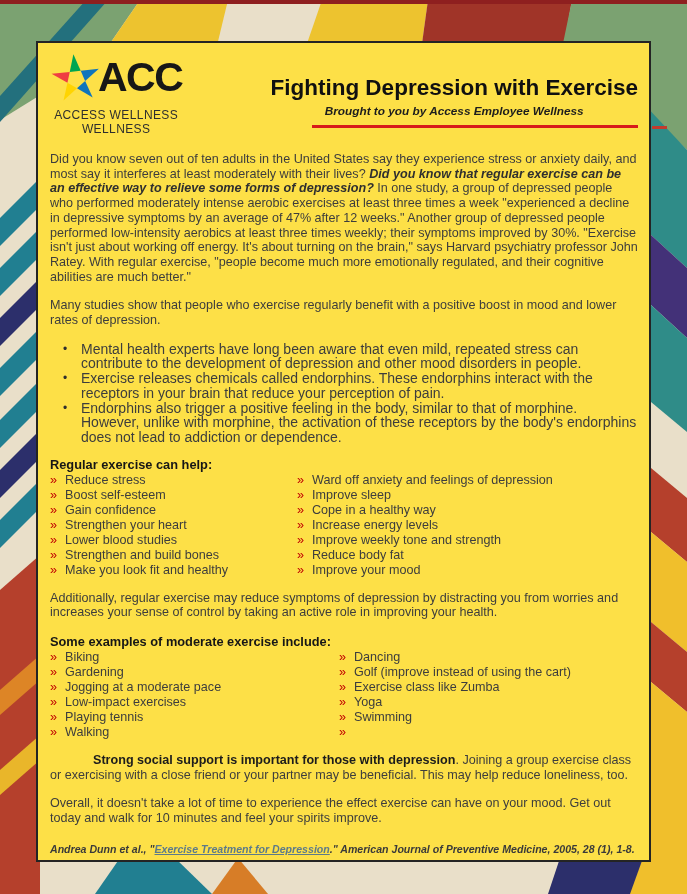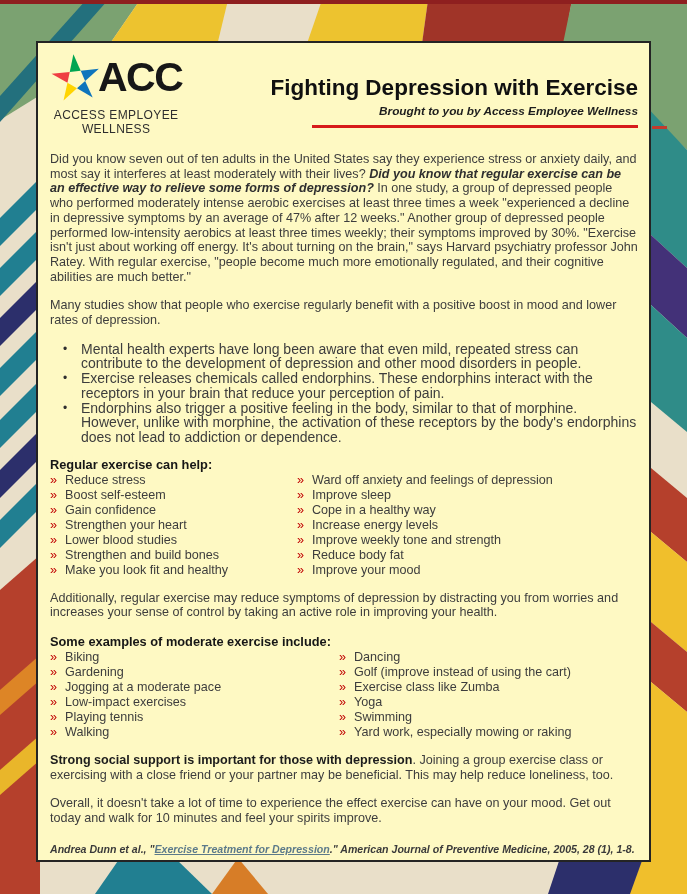--- a/index.html
+++ b/index.html
@@ -3,37 +3,37 @@
 <meta charset="utf-8">
 <style>
   html,body { margin:0; padding:0; }
   .stage {
     position:relative; width:687px; height:894px; overflow:hidden;
     font-family:"Liberation Sans", sans-serif; background:#e9dfc9;
   }
   .bg { position:absolute; left:0; top:0; width:687px; height:894px; }
   .page {
     position:absolute; left:36px; top:41px; width:615px; height:821px;
-    background:#fef9c3; border:2px solid #242424; box-sizing:border-box;
+    background:#fde047; border:2px solid #242424; box-sizing:border-box;
     padding:6px 11px 0 12px; color:#3d3d3d; overflow:hidden;
   }
   .header { display:flex; justify-content:space-between; margin-bottom:16px; }
   .logo { text-align:center; }
   .logo-top { display:flex; align-items:flex-start; justify-content:center; }
   .star { width:52px; height:56px; margin-top:2px; }
   .acc { font-size:41px; font-weight:600; color:#171717; letter-spacing:-1.5px; line-height:56px; margin-left:-4px; }
   .org1, .org2 { font-size:12px; color:#2e2e2e; letter-spacing:0.4px; line-height:14px; }
   .org1 { margin-top:1px; }
-  .titleblock { text-align:right; padding-top:26px; }
+  .titleblock { text-align:center; padding-top:26px; }
   .title { font-size:22.5px; font-weight:bold; color:#101010; line-height:26px; }
   .subtitle { font-size:11.8px; font-weight:bold; font-style:italic; color:#1d1d1d; margin-top:3px; }
   .redline { height:3px; background:#d71b1b; width:326px; margin:7px 0 0 auto; }
   .body { font-size:12.6px; line-height:14.7px; margin:0 0 14px 0; }
   .bi { font-weight:bold; font-style:italic; color:#2f2f2f; }
-  .b  { font-weight:bold; color:#1c1c1c; }
+  .b  { font-weight:bold; color:#1c1c1c;margin-left:43px; }
   .bullets { margin:0 0 12px 0; }
   .b-row { display:flex; }
   .b-mark { width:18px; padding-left:13px; box-sizing:content-box; font-size:12px; line-height:14.7px; color:#2e2e2e; }
   .b-text { flex:1; font-size:14px; line-height:14.7px; }
   .sec { margin:0 0 13px 0; }
   .h { font-weight:bold; color:#161616; font-size:12.8px; line-height:16px; }
   .cols { display:flex; }
   .colL1 { width:247px; }
   .colL2 { width:289px; }
   .col2  { flex:1; }
@@ -97,21 +97,21 @@
             <g transform="rotate(-6 50 50)">
               <polygon points="50,2 39.4,35.4 60.6,35.4" fill="#00a551"></polygon>
               <polygon points="4.3,35.2 39.4,35.4 32.9,55.6" fill="#ef3e42"></polygon>
               <polygon points="21.8,88.8 32.9,55.6 50,68" fill="#ffd400"></polygon>
               <polygon points="78.2,88.8 50,68 67.1,55.6" fill="#0f75bc"></polygon>
               <polygon points="95.7,35.2 67.1,55.6 60.6,35.4" fill="#0f75bc"></polygon>
             </g>
           </svg>
           <span class="acc">ACC</span>
         </div>
-        <div class="org1">ACCESS EMPLOYEE</div>
+        <div class="org1">ACCESS WELLNESS</div>
         <div class="org2">WELLNESS</div>
       </div>
       <div class="titleblock">
         <div class="title">Fighting Depression with Exercise</div>
         <div class="subtitle">Brought to you by Access Employee Wellness</div>
         <div class="redline"></div>
       </div>
     </div>
 
     <p class="body"><span>Did you know seven out of ten adults in the United States say they experience stress or anxiety daily, and most say it interferes at least moderately with their lives? </span><span class="bi">Did you know that regular exercise can be an effective way to relieve some forms of depression?</span><span> In one study, a group of depressed people who performed moderately intense aerobic exercises at least three times a week "experienced a decline in depressive symptoms by an average of 47% after 12 weeks." Another group of depressed people performed low-intensity aerobics at least three times weekly; their symptoms improved by 30%. "Exercise isn't just about working off energy. It's about turning on the brain," says Harvard psychiatry professor John Ratey. With regular exercise, "people become much more emotionally regulated, and their cognitive abilities are much better."</span></p>
@@ -275,21 +275,20 @@
               <span>Yoga</span>
             </div>
 
             <div class="chev-row">
               <span class="chev">»</span>
               <span>Swimming</span>
             </div>
 
             <div class="chev-row">
               <span class="chev">»</span>
-              <span>Yard work, especially mowing or raking</span>
             </div>
           </div>
       </div>
     </div>
 
     <p class="body"><span class="b">Strong social support is important for those with depression</span><span>. Joining a group exercise class or exercising with a close friend or your partner may be beneficial. This may help reduce loneliness, too.</span></p>
 
     <p class="body">Overall, it doesn't take a lot of time to experience the effect exercise can have on your mood. Get out today and walk for 10 minutes and feel your spirits improve.</p>
 
     <p class="cite"><span>Andrea Dunn et al., "</span><a class="cite-link" href="#">Exercise Treatment for Depression</a><span>." American Journal of Preventive Medicine, 2005, 28 (1), 1-8.</span></p>

